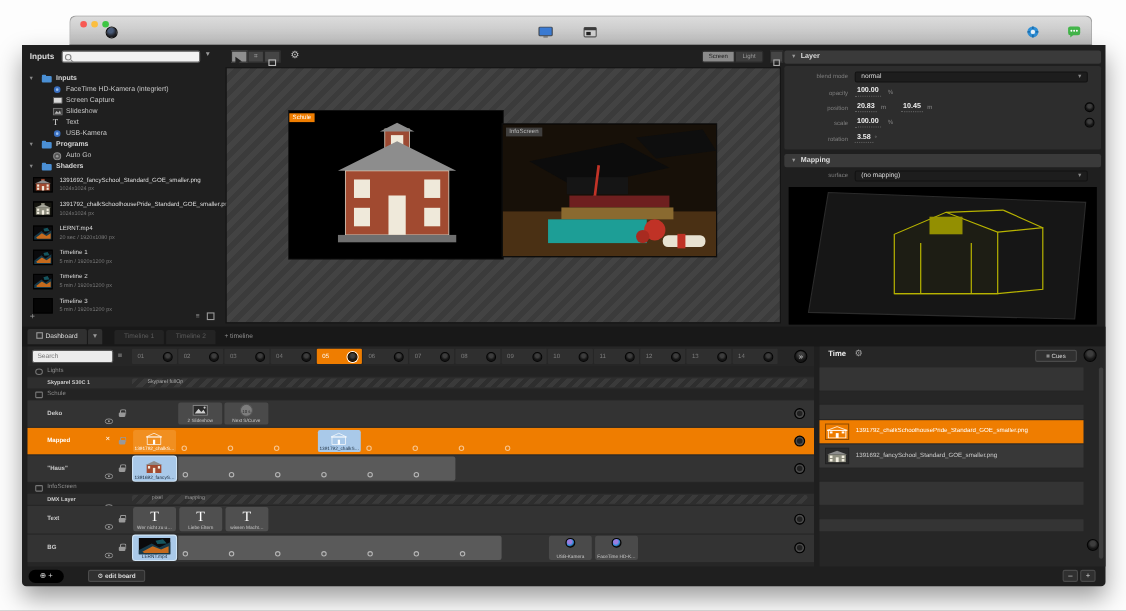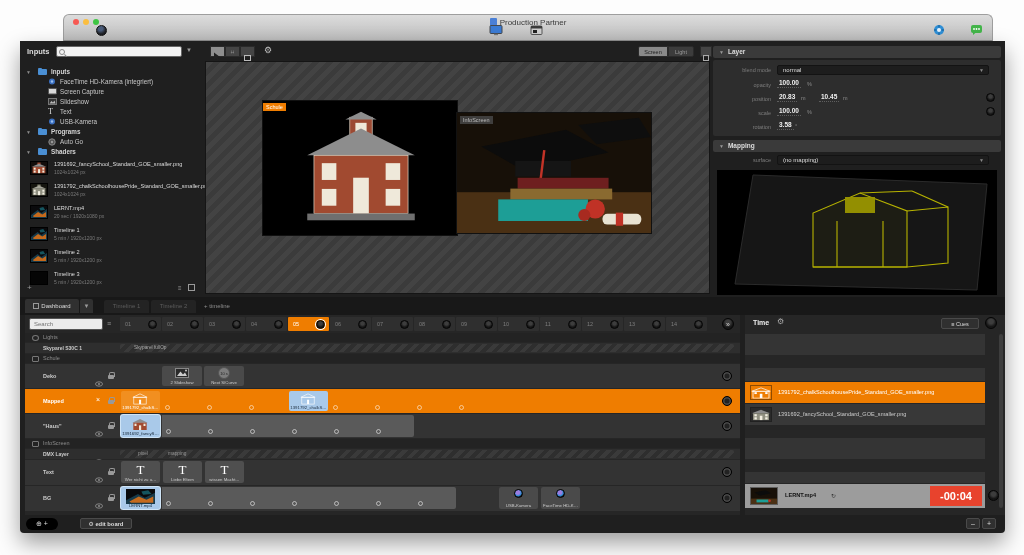--- a/index.html
+++ b/index.html
@@ -92,23 +92,20 @@
 </style>
 </head>
 <body>
 
 <div class="page">
 
   <div class="abs titlebar">
     <span class="abs tl-dot" style="left:9px;background:#f75953"></span>
     <span class="abs tl-dot" style="left:19px;background:#fbbe3f"></span>
     <span class="abs tl-dot" style="left:29px;background:#3ec644"></span>
-    <div class="abs win-title">
-      <span class="doc-ic"></span><span>Production Partner</span>
-    </div>
 
     <div class="abs tb-item" style="left:15px">
       <span class="tb-ic" style="width:11px;height:11px;border-radius:50%;background:radial-gradient(circle at 40% 30%, #4a5c7a 0 25%, #23252b 60%, #101114 100%);border:1px solid #111;"></span>
       <span class="lbl">Optimize</span>
     </div>
     <div class="abs tb-item" style="left:410px">
       <span class="tb-ic">
         <svg width="14" height="11" viewBox="0 0 14 11">
             <rect x="1" y="0.5" width="12" height="8" rx="1" fill="#3b7bd4" stroke="#44484e"></rect>
             <rect x="5" y="8.8" width="4" height="1.4" fill="#777"></rect>
@@ -698,34 +695,20 @@
             </svg>
         </span>
         <span class="tp-name" style="color:#ccc">1391692_fancySchool_Standard_GOE_smaller.png</span>
       </div>
 
       <div class="time-row" style="top:111px;height:11px;background:#262626"></div>
       <div class="time-row" style="top:123px;height:21px;background:#343434"></div>
       <div class="time-row" style="top:145px;height:11px;background:#262626"></div>
       <div class="time-row" style="top:157px;height:11px;background:#343434"></div>
 
-      <div class="time-row" style="top:169px;height:24px;background:#9c9c9c">
-        <span class="tp-thumb" style="width:28px;height:18px">
-          <svg class="photo-svg" viewBox="0 0 160 100" preserveAspectRatio="none">
-              <rect width="160" height="100" fill="#171008"></rect>
-              <rect y="66" width="160" height="34" fill="#4a3014"></rect>
-              <polygon points="20,28 90,14 125,33 55,48" fill="#0c0c0c"></polygon>
-              <rect x="34" y="72" width="74" height="18" fill="#1d9e96"></rect>
-              <circle cx="114" cy="80" r="8" fill="#c03226"></circle>
-            </svg>
-        </span>
-        <span class="tp-name" style="left:40px;top:8px;color:#111;font-weight:bold;width:120px">LERNT.mp4</span>
-        <span class="abs" style="left:86px;top:8px;font-size:6px;color:#333">↻</span>
-        <div class="abs" style="left:185px;top:2px;width:52px;height:20px;background:#e8432d;color:#fff;font-size:11px;font-weight:bold;text-align:center;line-height:20px">-00:04</div>
-      </div>
       <span class="abs knob" style="left:243px;top:175px;width:11px;height:11px"></span>
     </div>
 
     <div class="abs" style="left:6px;top:477px;width:32px;height:12px;background:#000;border-radius:6px;color:#ddd;font-size:7px;text-align:center;line-height:12px">
       <span>⊕</span> <span>+</span>
     </div>
     <div class="abs btn-dark" style="left:60px;top:477px;width:52px;height:11px;font-size:5.8px;line-height:10px;font-weight:bold">
       <span style="font-weight:normal">⚙</span> <span>edit board</span>
     </div>
     <div class="abs btn-dark" style="left:946px;top:477px;width:14px;height:11px;font-size:7px;line-height:9px">–</div>

